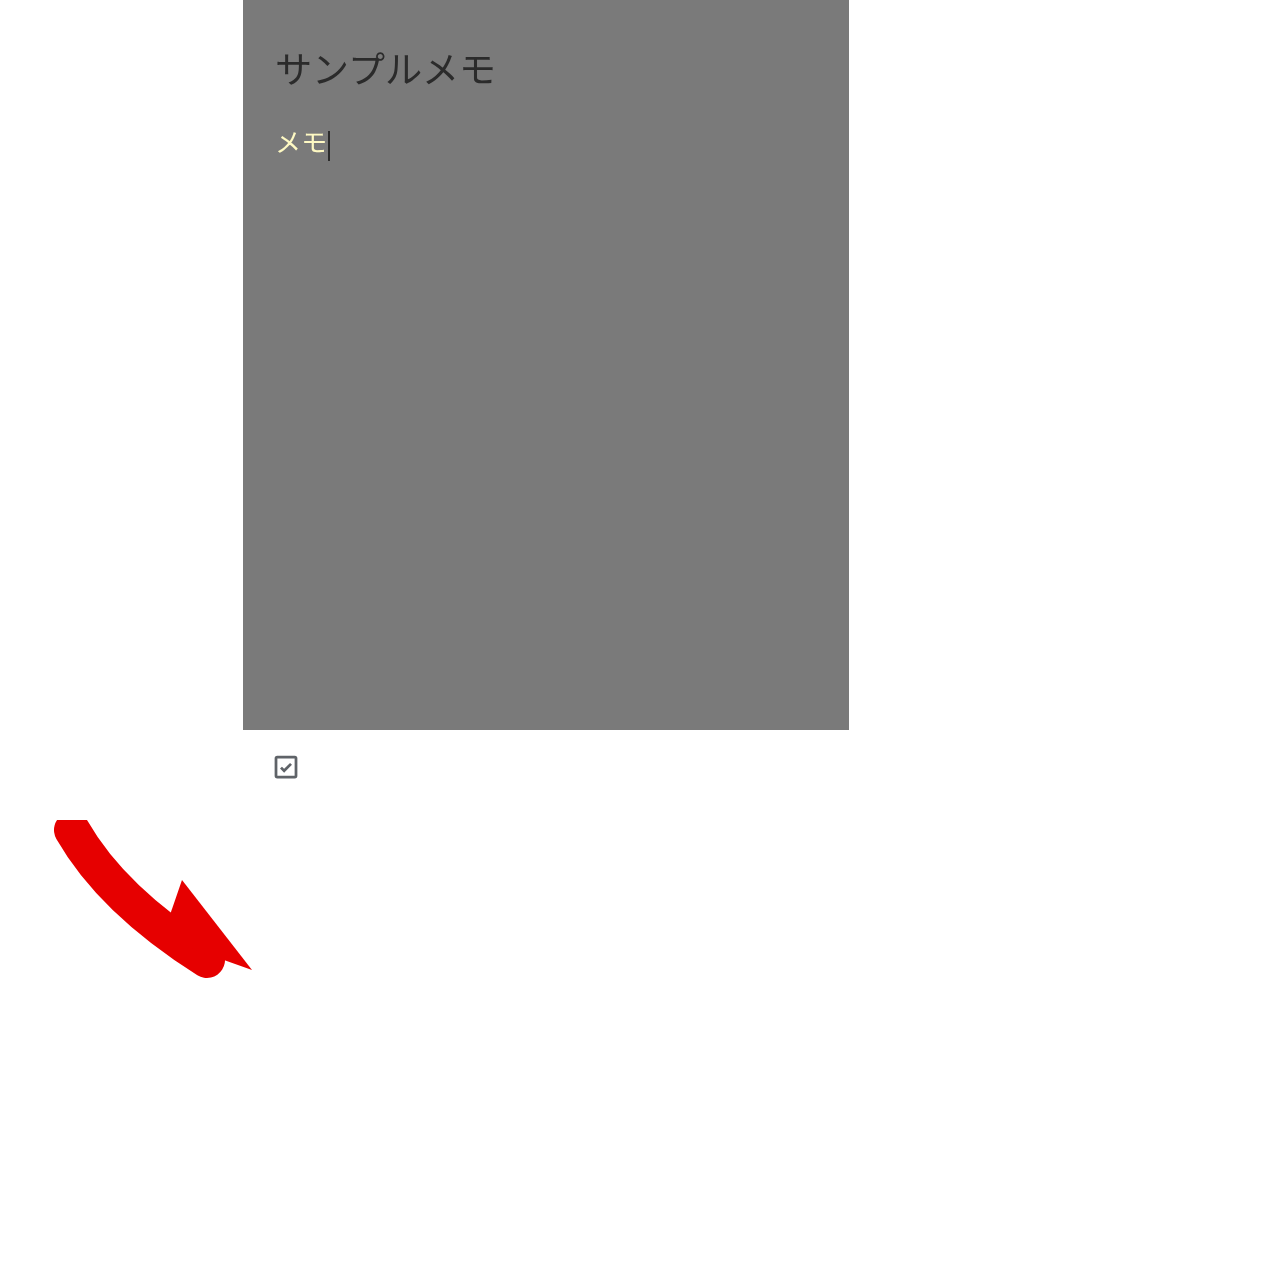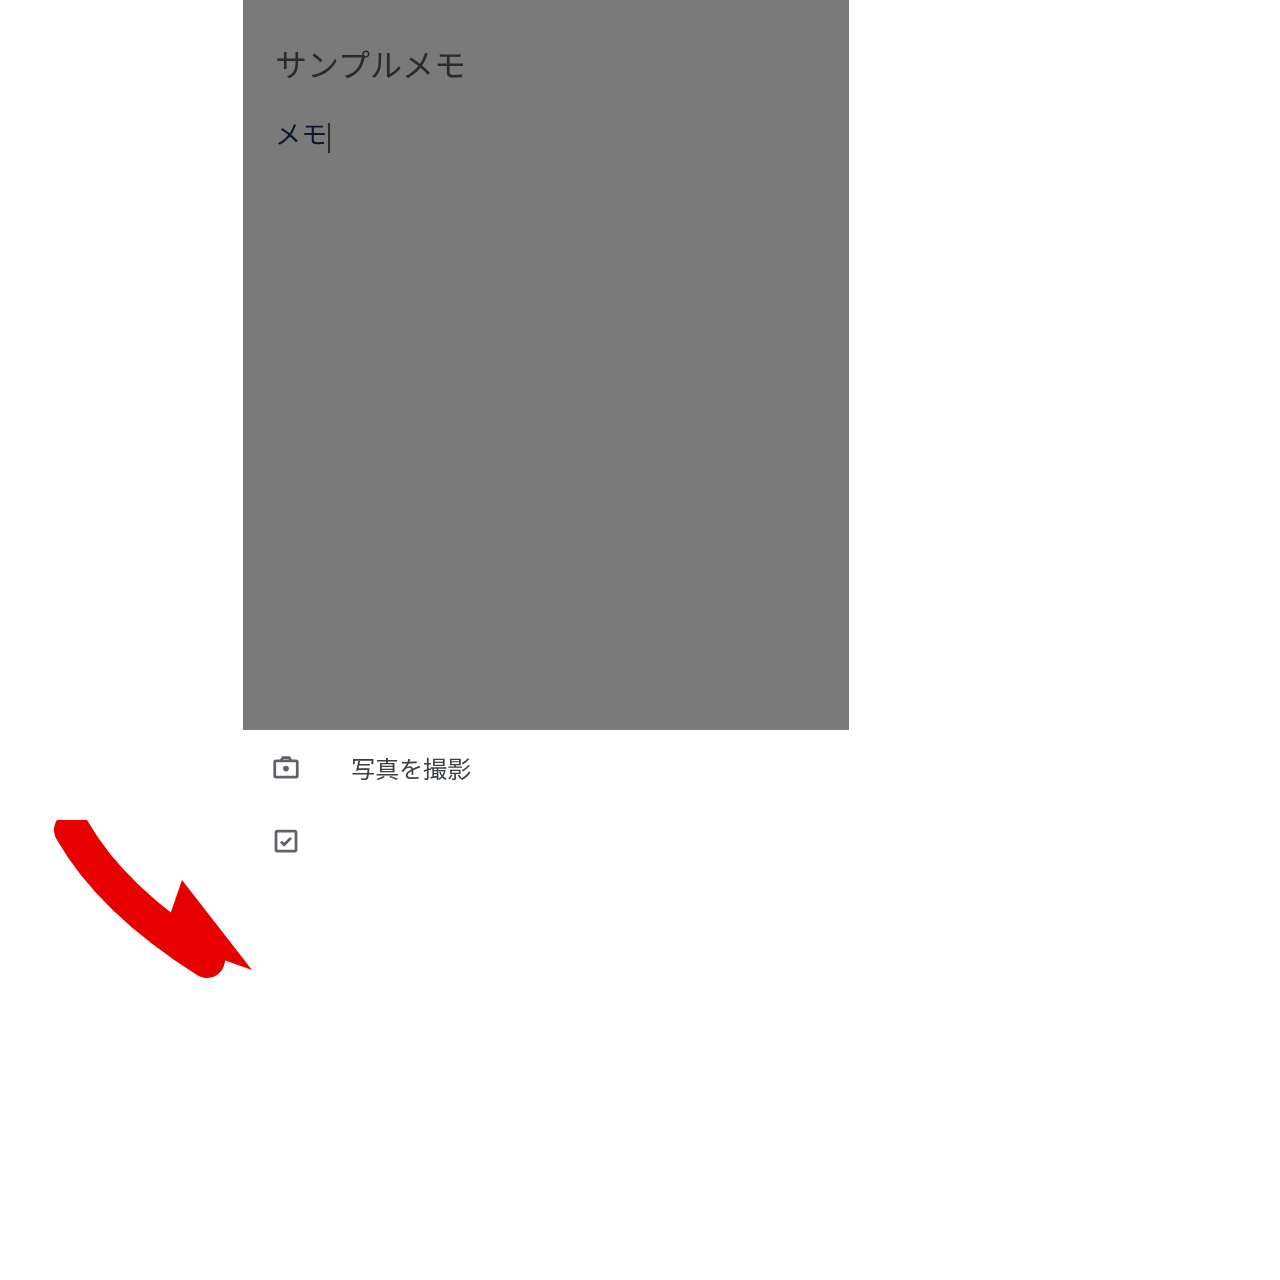--- a/index.html
+++ b/index.html
@@ -20,26 +20,26 @@
     }
     .note-area {
       width: 100%;
       height: 730px;
       background: #7a7a7a;
       padding: 40px 32px;
       position: relative;
     }
     .note-title {
       color: #2b2b2b;
-      font-size: 32px;
+      font-size: 37px;
       font-weight: 400;
       margin-bottom: 28px;
     }
     .note-body {
-      color: #0f172a;
+      color: #fef9c3;
       font-size: 26px;
       font-weight: 400;
       display: inline-block;
       position: relative;
     }
     .cursor {
       display: inline-block;
       width: 2px;
       height: 30px;
       background: #2b2b2b;
@@ -89,30 +89,20 @@
 
   <div class="note-area">
     <div class="note-title">サンプルメモ</div>
     <div>
       <span class="note-body">メモ</span><span class="cursor"></span>
     </div>
   </div>
 
   <div class="menu-sheet">
 
-    <div class="menu-item">
-      <span class="menu-icon">
-        <svg viewBox="0 0 24 24" fill="none" stroke="currentColor" stroke-width="2.2">
-          <rect x="3" y="7" width="18" height="13" rx="1"></rect>
-          <path d="M8 7l1.5-2.5h5L16 7"></path>
-          <circle cx="12" cy="13.2" r="2.3" fill="currentColor" stroke="none"></circle>
-        </svg>
-      </span>
-      <span class="menu-label">写真を撮影</span>
-    </div>
 
 
 
 
     <div class="menu-item">
       <span class="menu-icon">
         <svg viewBox="0 0 24 24" fill="none" stroke="currentColor" stroke-width="2.2">
           <rect x="4" y="4" width="16" height="16" rx="1"></rect>
           <path d="M8 12.5l2.5 2.5L16 9.5"></path>
         </svg>

